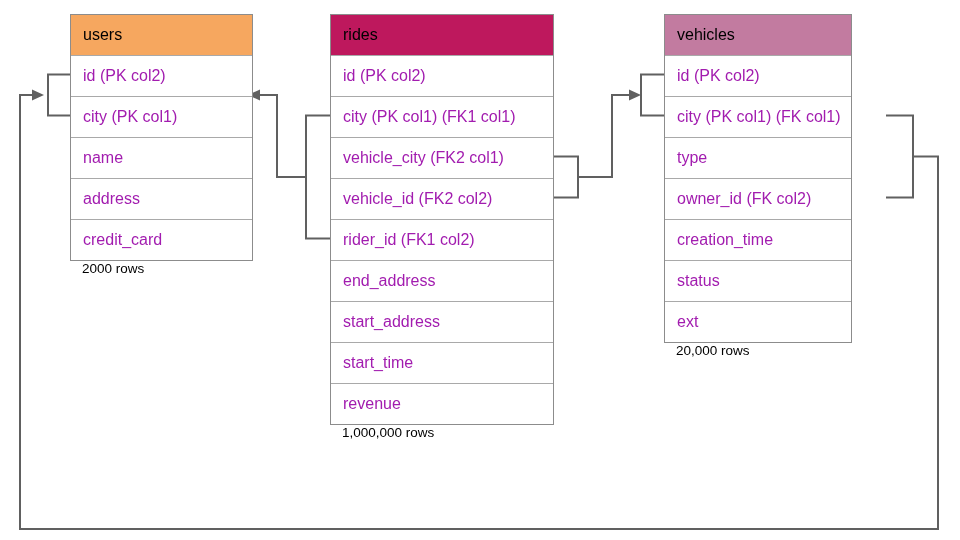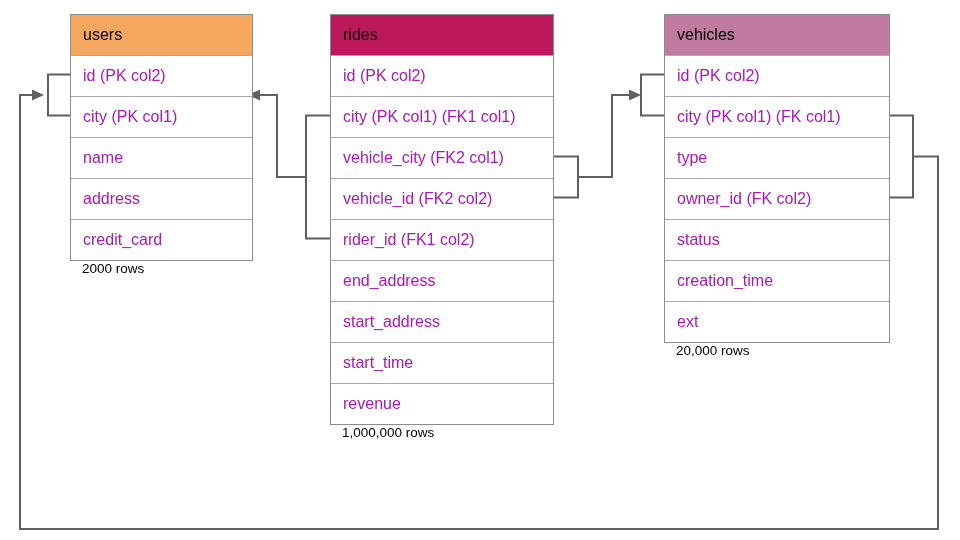--- a/index.html
+++ b/index.html
@@ -109,27 +109,27 @@
       <div class="trow">vehicle_id (FK2 col2)</div>
       <div class="trow">rider_id (FK1 col2)</div>
       <div class="trow">end_address</div>
       <div class="trow">start_address</div>
       <div class="trow">start_time</div>
       <div class="trow">revenue</div>
     </div>
     <div class="rowcount">1,000,000 rows</div>
   </div>
 
-  <div class="tblwrap" style="left:664px; top:14px; width:226px;">
+  <div class="tblwrap" style="left:664px; top:14px; width:188px;">
     <div class="tbl">
       <div class="thead" style="background-color: rgb(194, 123, 160);">vehicles</div>
       <div class="trow">id (PK col2)</div>
       <div class="trow">city (PK col1) (FK col1)</div>
       <div class="trow">type</div>
       <div class="trow">owner_id (FK col2)</div>
+      <div class="trow">creation_time</div>
       <div class="trow">status</div>
-      <div class="trow">creation_time</div>
       <div class="trow">ext</div>
     </div>
     <div class="rowcount">20,000 rows</div>
   </div>
 
 </div>
 
 </body></html>

